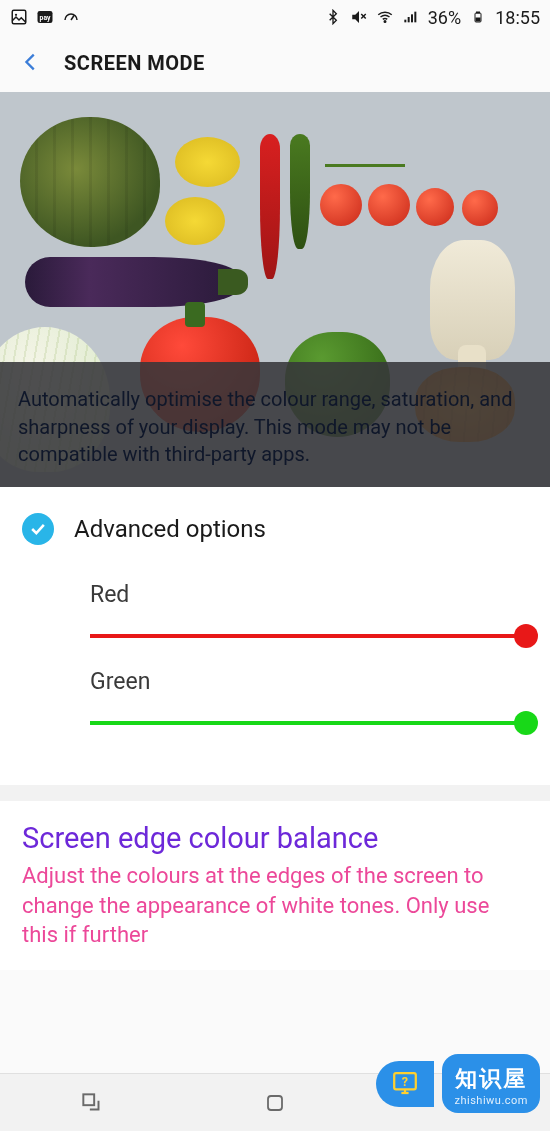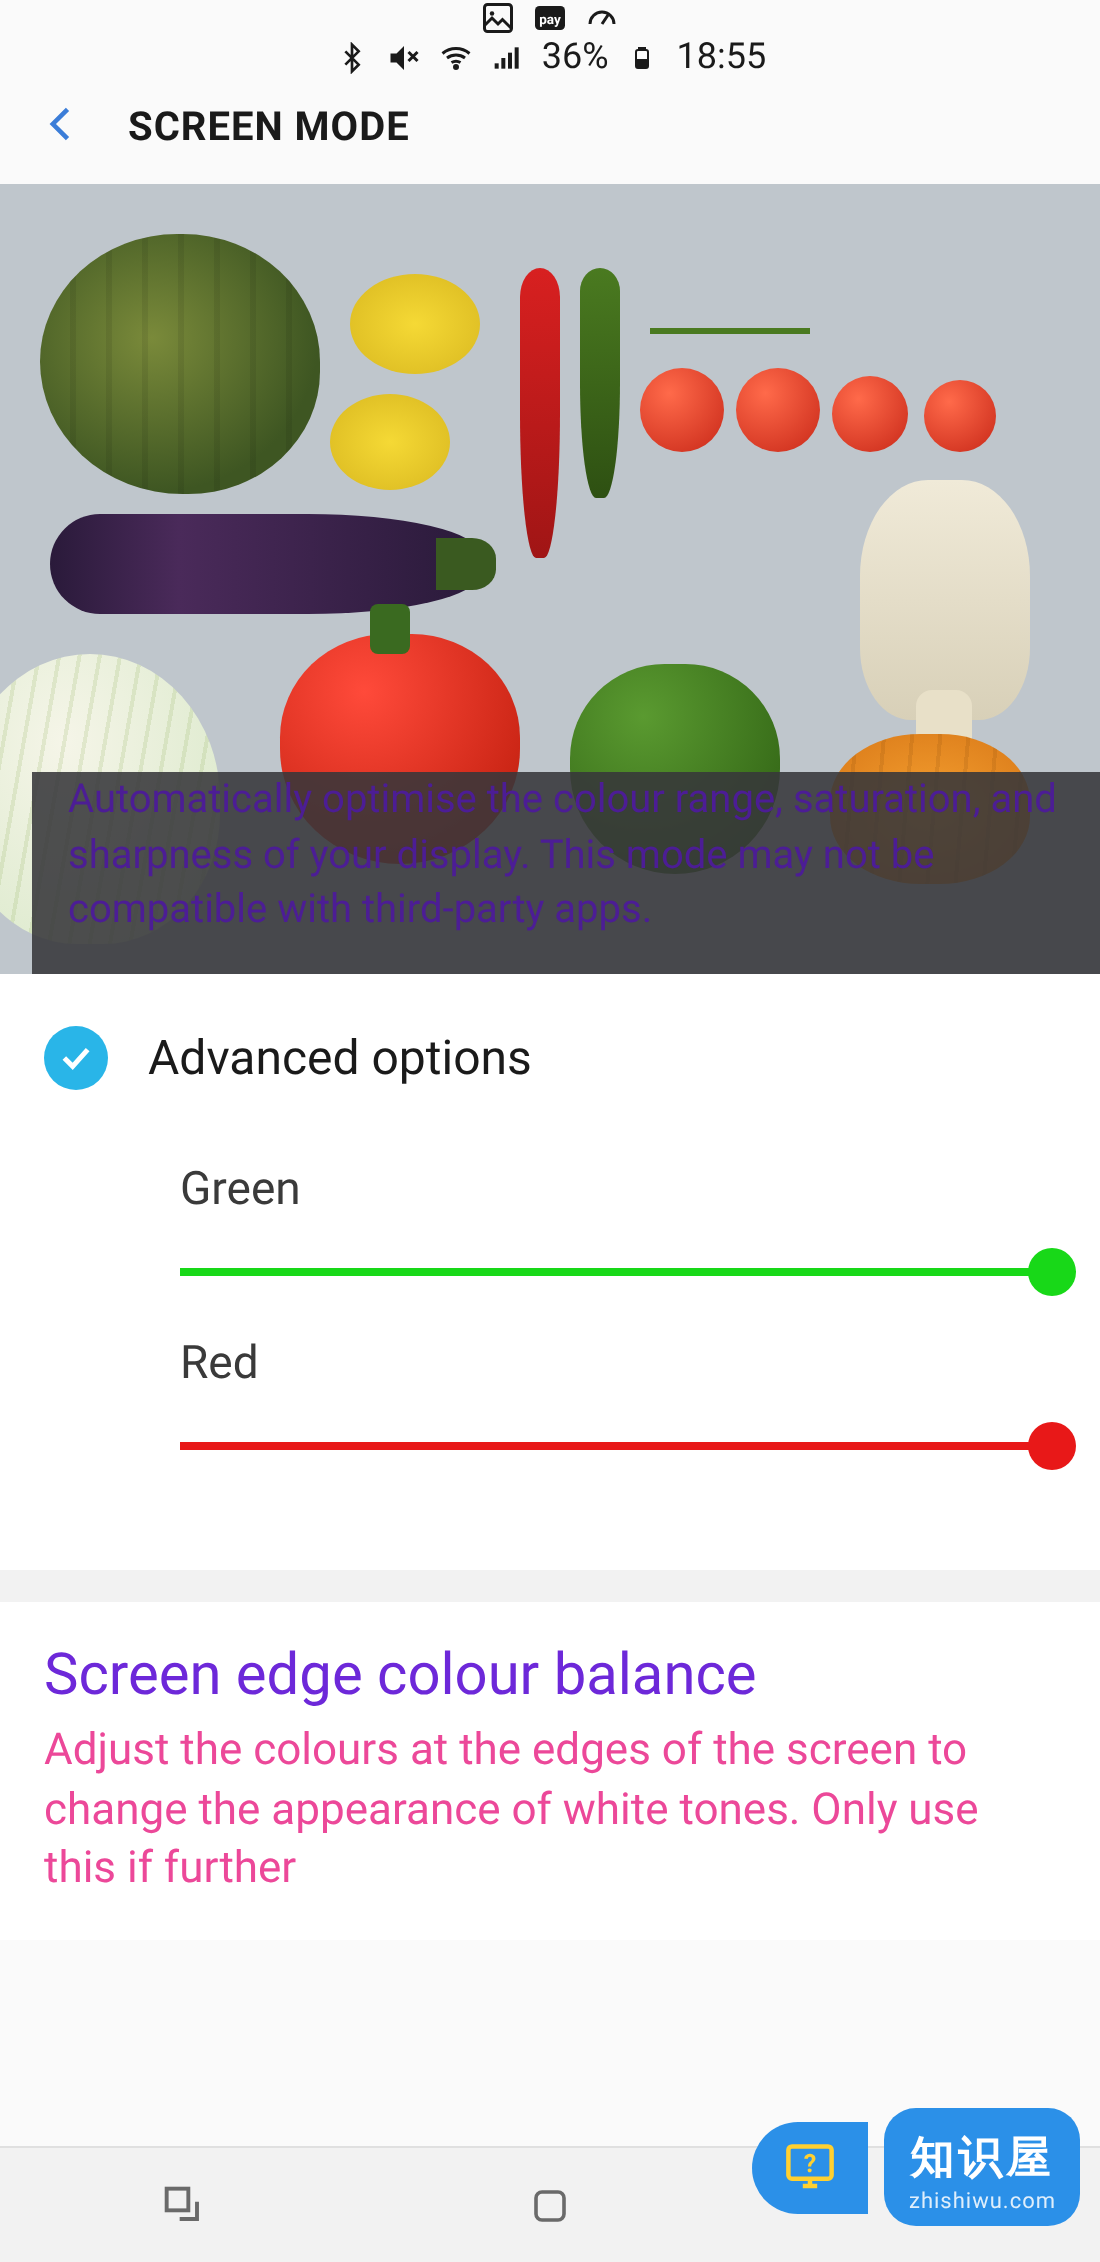--- a/index.html
+++ b/index.html
@@ -13,21 +13,20 @@
     }
     .status-bar {
       height: 34px;
       background: #fafafa;
       display: flex;
       justify-content: space-between;
       align-items: center;
       padding: 0 10px;
       font-size: 18px;
       color: #1a1a1a;
-      flex-direction: column;
     }
     .status-left { display: flex; gap: 8px; align-items: center; }
     .status-right { display: flex; gap: 8px; align-items: center; font-weight: 400; }
     .app-bar {
       height: 58px;
       background: #fafafa;
       display: flex;
       align-items: center;
       padding: 0 20px;
     }
@@ -81,27 +80,27 @@
     .bell-green { width:105px; height:105px; background:radial-gradient(circle at 35% 25%,#5a9a30,#2a5a10); border-radius:45% 45% 50% 50%; left:285px; top:240px; }
     .cabbage { width:130px; height:145px; background:radial-gradient(ellipse at 40% 30%,#f5f5e8,#d8e8c8); border-radius:50% 50% 45% 45%; left:-20px; top:235px; }
     .cabbage::before { content:''; position:absolute; width:100%; height:100%; background:repeating-linear-gradient(100deg,transparent 0 8px,rgba(150,180,100,0.2) 8px 10px); border-radius:inherit; }
     .mushroom { width:85px; height:120px; background:linear-gradient(#f0ead8,#d8d0b8); border-radius:40% 40% 30% 30%; left:430px; top:148px; }
     .mushroom::after { content:''; position:absolute; left:28px; bottom:-30px; width:28px; height:45px; background:#e8e0c8; border-radius:8px; }
     .squash { width:100px; height:75px; background:radial-gradient(#f5a030,#d87818); border-radius:45%; left:415px; top:275px; }
     .squash::before { content:''; position:absolute; width:100%; height:100%; background:repeating-linear-gradient(95deg,transparent 0 12px,rgba(100,50,0,0.12) 12px 14px); border-radius:inherit; }
     .hero-caption {
       position: absolute;
       bottom: 0;
-      left: 16px;
+      left: 0;
       right: 0;
       background: rgba(55,55,58,0.88);
-      color: #4c1d95;
+      color: #0f172a;
       font-size: 20px;
       line-height: 1.38;
-      padding: 0 18px 18px;
+      padding: 24px 18px 18px;
     }
     .section {
       background: #fff;
       padding: 26px 22px;
       display: flex;
       align-items: center;
       gap: 20px;
     }
     .check-circle {
       width: 32px;
@@ -305,29 +304,29 @@
   <div class="check-circle">
     <svg viewBox="0 0 24 24" width="20" height="20" fill="none" stroke="#fff" stroke-width="3">
         <polyline points="5 12 10 17 19 7"></polyline>
       </svg>
   </div>
   <span class="section-title">Advanced options</span>
 </div>
 
 <div class="sliders">
   <div class="slider-block">
+    <div class="slider-label">Red</div>
+    <div class="slider-track track-red">
+      <div class="slider-thumb thumb-red"></div>
+    </div>
+  </div>
+  <div class="slider-block">
     <div class="slider-label">Green</div>
     <div class="slider-track track-green">
       <div class="slider-thumb thumb-green"></div>
-    </div>
-  </div>
-  <div class="slider-block">
-    <div class="slider-label">Red</div>
-    <div class="slider-track track-red">
-      <div class="slider-thumb thumb-red"></div>
     </div>
   </div>
 </div>
 
 <div class="gap"></div>
 
 <div class="edge-section">
   <div class="edge-title">Screen edge colour balance</div>
   <div class="edge-desc">Adjust the colours at the edges of the screen to change the appearance of white tones. Only use this if further</div>
 </div>

